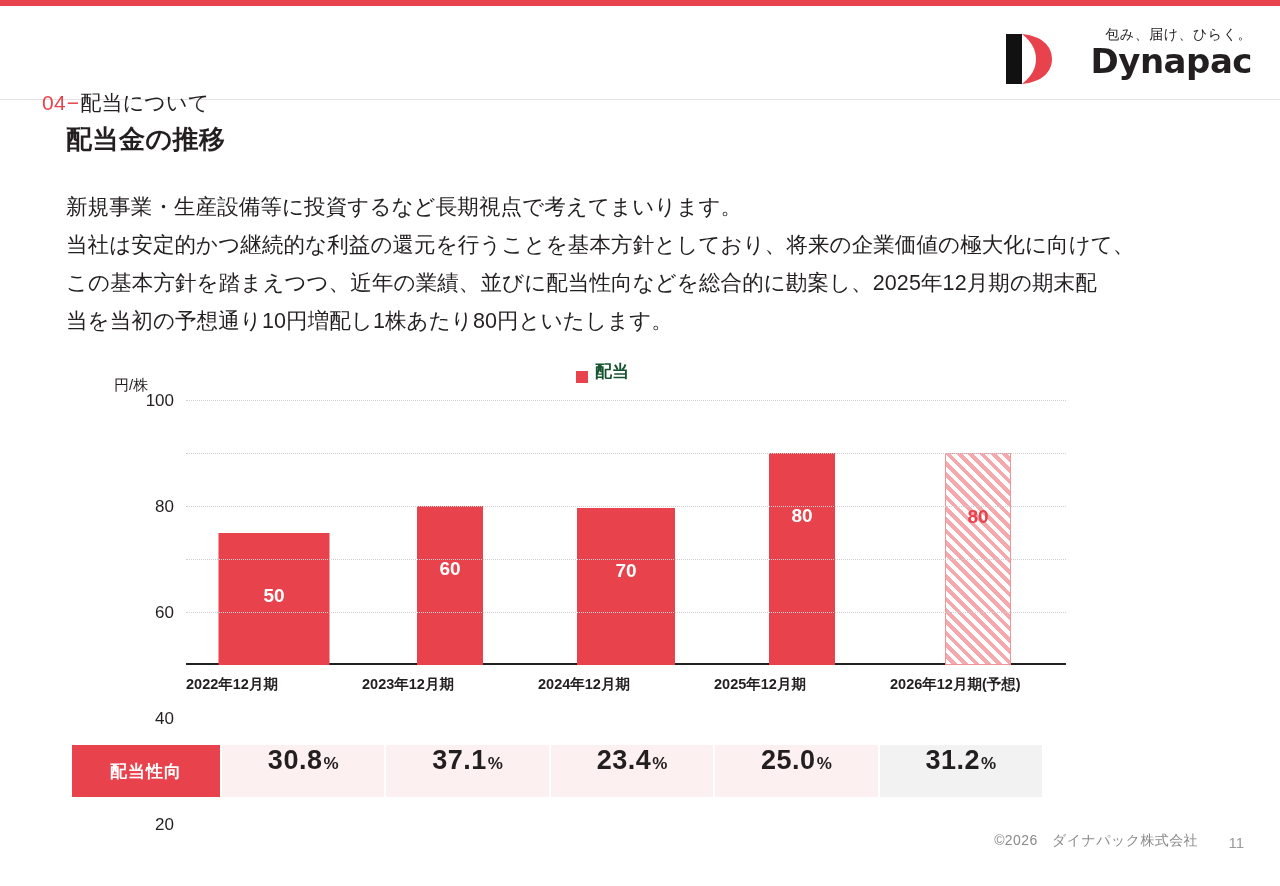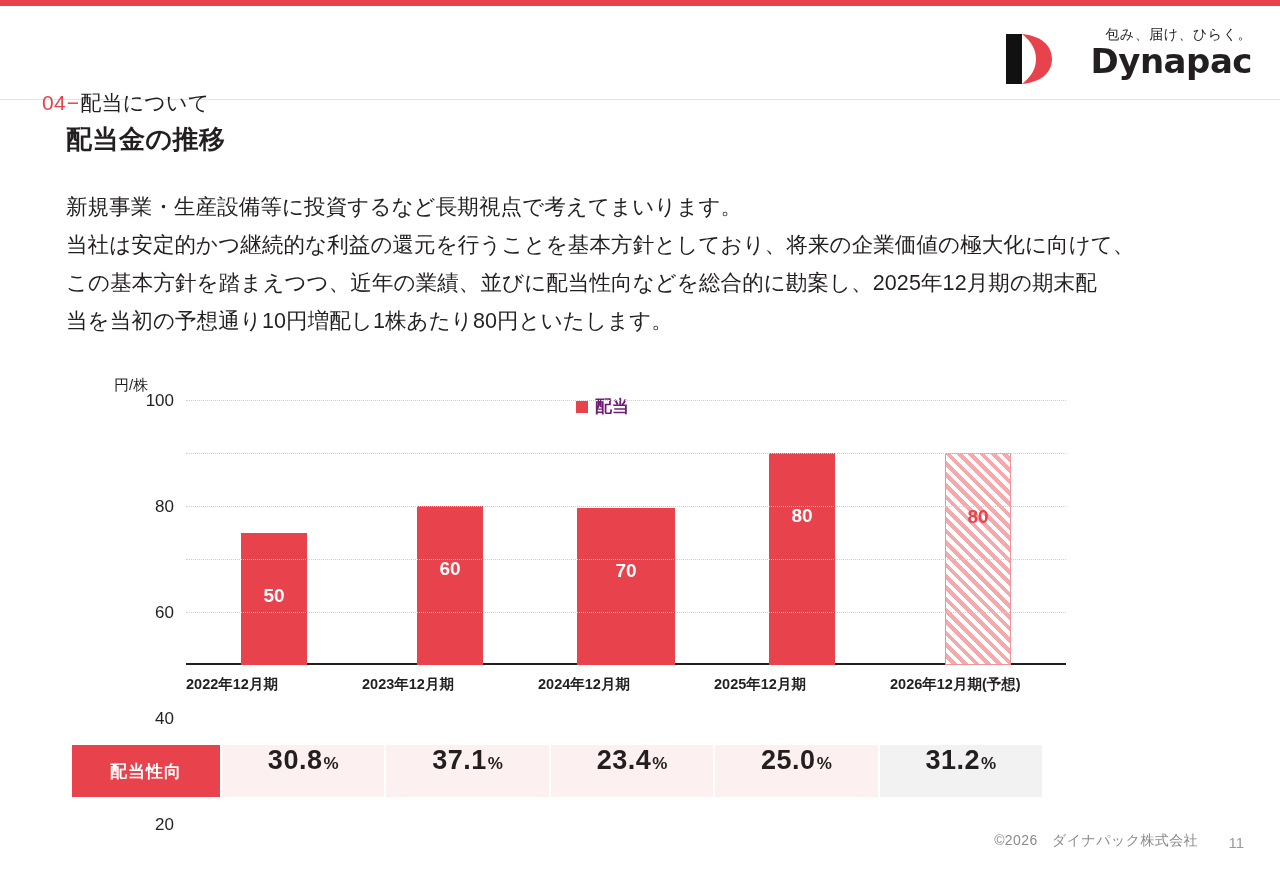--- a/index.html
+++ b/index.html
@@ -129,25 +129,24 @@
     font-size: 15px;
     color: #231f20;
     text-align: right;
   }
   .legend {
     position: absolute;
     left: 510px;
     top: 0px;
     font-size: 17px;
     font-weight: bold;
-    color: #701a75;
-    display: flex;
-    align-items: center;
+    color: #14532d;
+    display: flex;
+    align-items: flex-end;
     gap: 7px;
-    margin-top: 35px;
   }
   .legend-swatch {
     width: 12px;
     height: 12px;
     background: #e8434c;
     display: inline-block;
   }
   .plot {
     position: absolute;
     left: 120px;
@@ -335,21 +334,21 @@
     <div class="legend">
       <span class="legend-swatch"></span>
       <span>配当</span>
     </div>
 
     <div class="plot">
 
       <div class="axis-x"></div>
       <div class="bars">
           <div class="bar-slot">
-            <div class="bar" style="height: 132.5px;">
+            <div class="bar" style="height: 132.5px; padding-left: 45px;">
               <div class="bar-value">50</div>
             </div>
           </div>
           <div class="bar-slot">
             <div class="bar" style="height: 159px;">
               <div class="bar-value">60</div>
             </div>
           </div>
           <div class="bar-slot">
             <div class="bar" style="height: 157px; padding-left: 32px;">

